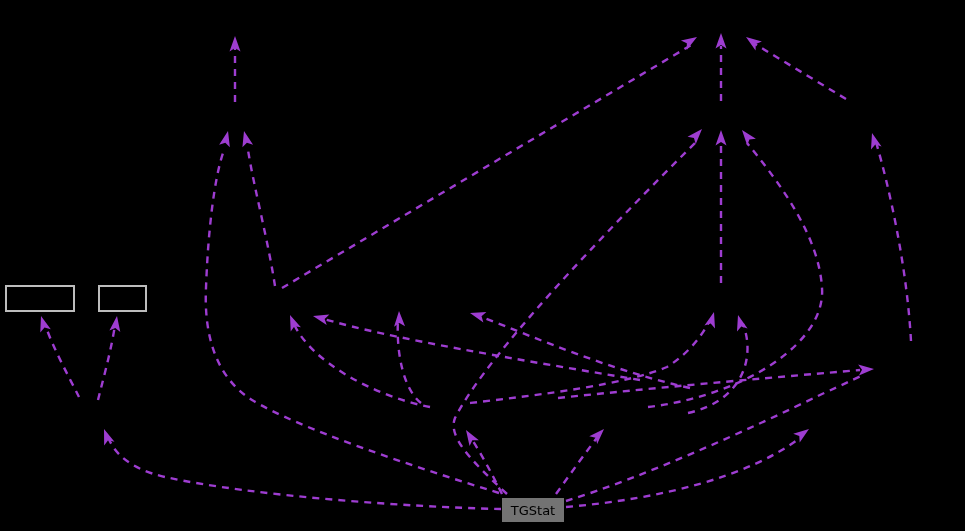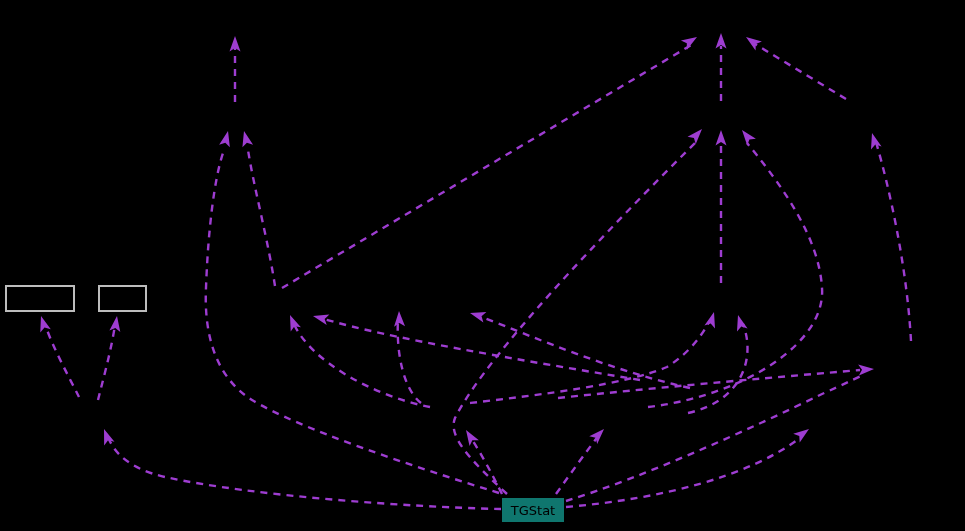--- a/index.html
+++ b/index.html
@@ -2,21 +2,21 @@
 <html><head>
 <meta charset="utf-8">
 <style>
   html,body{margin:0;padding:0;background:#000;}
   .stage{position:relative;width:965px;height:531px;background:#000;overflow:hidden;
          font-family:"DejaVu Sans","Liberation Sans",sans-serif;}
   .stage svg{position:absolute;left:0;top:0;}
   .gnode{position:absolute;box-sizing:border-box;display:flex;align-items:center;justify-content:center;
          font-size:13px;line-height:1;cursor:pointer;}
   .gnode.plain{background:#000;border:2px solid #BDBDBD;color:#000;}
-  .gnode.focus{background:#0f766e;border:1px solid #000;color:#000;}
+  .gnode.focus{background:#737373;border:1px solid #000;color:#000;}
 </style>
 </head>
 <body>
 
 <div class="stage">
   <svg id="edges" width="965" height="531" viewBox="0 0 965 531">
       <path d="M235,102 L235,44" fill="none" stroke="#9E3DD1" stroke-width="2.4" stroke-dasharray="7,6"></path>
       <polygon points="0,0 -5.5,15.5 0,12 5.5,15.5" fill="#9E3DD1" transform="translate(235,36) rotate(0)"></polygon>
       <path d="M721,101 L721,46" fill="none" stroke="#9E3DD1" stroke-width="2.4" stroke-dasharray="7,6"></path>
       <polygon points="0,0 -5.5,15.5 0,12 5.5,15.5" fill="#9E3DD1" transform="translate(721,33) rotate(0)"></polygon>

